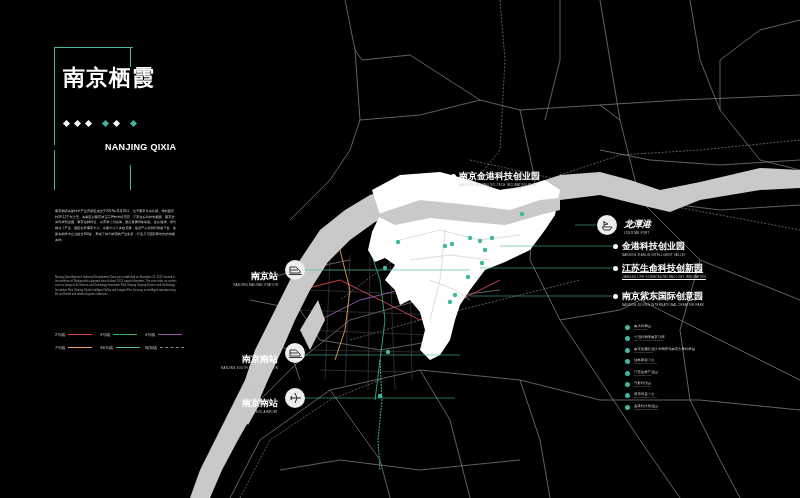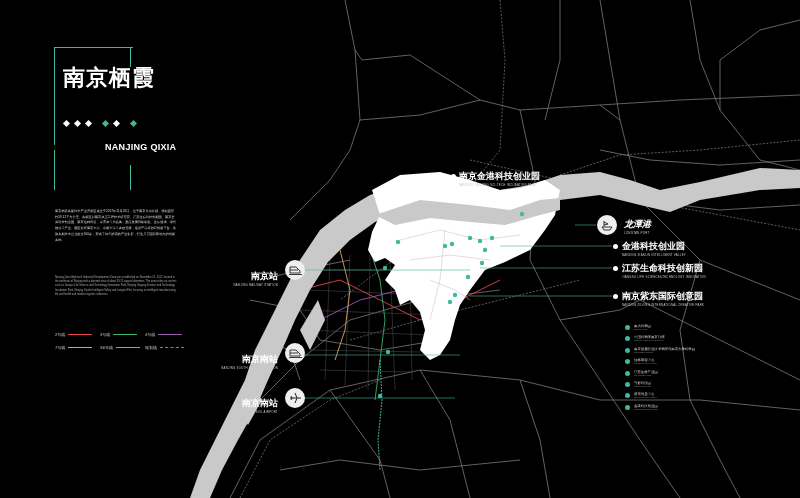--- a/index.html
+++ b/index.html
@@ -193,21 +193,21 @@
     <div class="en">LONGTAN PORT</div>
 </div>
 
 <div class="bullet" style="left:613px;top:244px;"></div>
 <div class="label" style="left:622px;top:240px;">
   <div class="cn">金港科技创业园</div>
     <div class="en">NANJING XIANLIN INTELLIGENT VALLEY</div>
 </div>
 
 <div class="bullet" style="left:613px;top:266px;"></div>
-<div class="label" style="left:622px;top:262px;">
+<div class="label" style="left:622px;top:262px;text-decoration:underline;">
   <div class="cn">江苏生命科技创新园</div>
     <div class="en">JIANGSU LIFE SCIENCE&amp;TECHNOLOGY INNOVATION</div>
 </div>
 
 <div class="bullet" style="left:613px;top:294px;"></div>
 <div class="label" style="left:622px;top:290px;">
   <div class="cn">南京紫东国际创意园</div>
     <div class="en">NANJING ZIDONG INTERNATIONAL CREATIVE PARK</div>
 </div>
 

